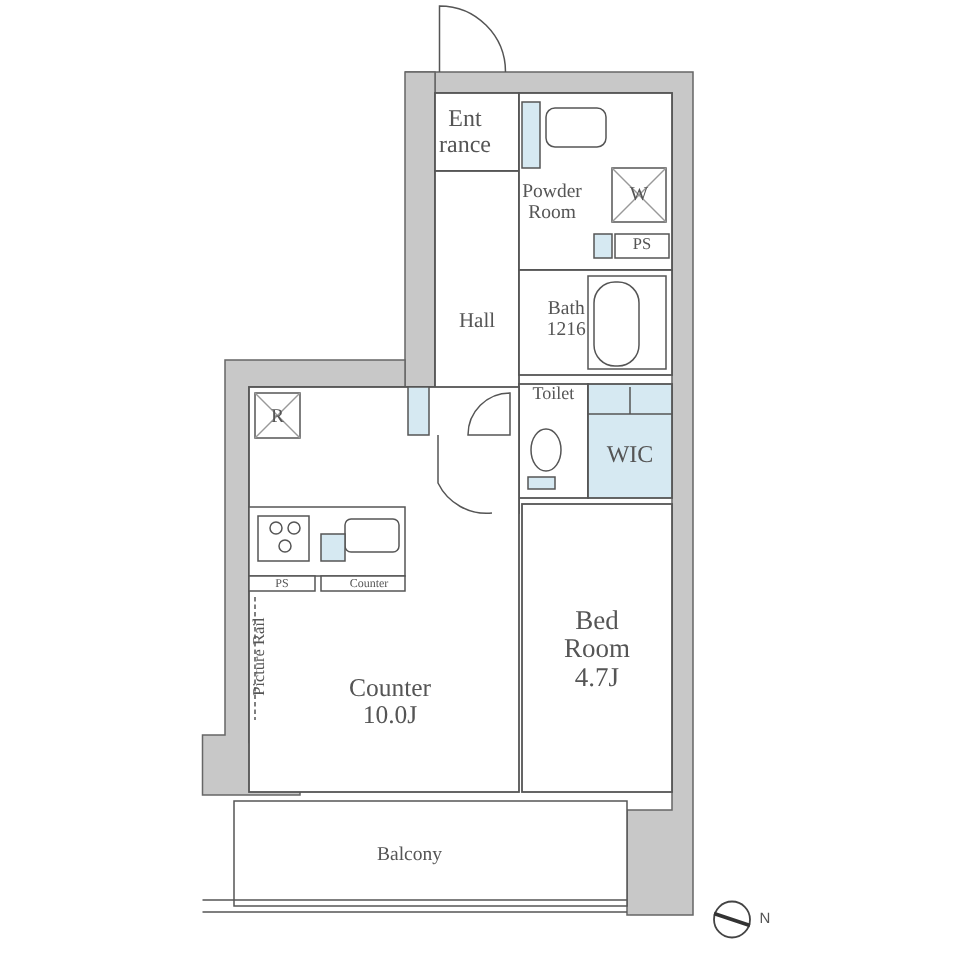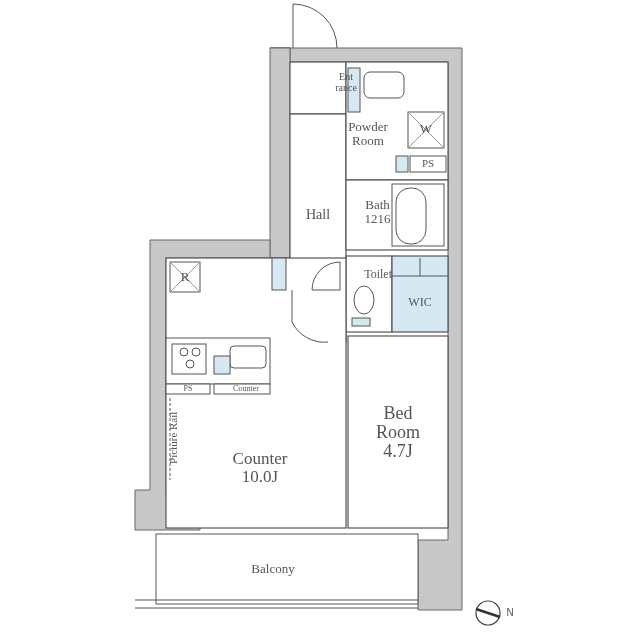--- a/index.html
+++ b/index.html
@@ -79,28 +79,28 @@
     <line x1="135" y1="600" x2="418" y2="600" stroke="#555"></line>
     <line x1="135" y1="608" x2="418" y2="608" stroke="#555"></line>
   </g>
 
   <g>
     <circle cx="488" cy="613" r="12" fill="#fff" stroke="#444" stroke-width="1.2"></circle>
     <line x1="476" y1="609" x2="500" y2="617" stroke="#333" stroke-width="2.5"></line>
   </g>
 </svg>
 
-<div class="lbl" style="left:292px;top:72px;width:36px;font-size:10px;padding-left:36px;"><span>Ent</span><br><span>rance</span></div>
+<div class="lbl" style="left:292px;top:72px;width:36px;font-size:16px;"><span>Ent</span><br><span>rance</span></div>
 <div class="lbl" style="left:348px;top:120px;width:40px;font-size:13px;"><span>Powder</span><br><span>Room</span></div>
 <div class="lbl" style="left:414px;top:122px;width:24px;font-size:13px;">W</div>
 <div class="lbl" style="left:412px;top:158px;width:32px;font-size:11px;">PS</div>
 <div class="lbl" style="left:346px;top:198px;width:63px;font-size:13px;"><span>Bath</span><br><span>1216</span></div>
 <div class="lbl" style="left:290px;top:196px;width:56px;font-size:14px;margin-top:12px;">Hall</div>
-<div class="lbl" style="left:346px;top:268px;width:46px;font-size:12px;text-align:right;">Toilet</div>
-<div class="lbl" style="left:392px;top:296px;width:56px;font-size:12px;">WIC</div>
+<div class="lbl" style="left:346px;top:256px;width:46px;font-size:12px;">Toilet</div>
+<div class="lbl" style="left:392px;top:296px;width:56px;font-size:16px;">WIC</div>
 <div class="lbl" style="left:172px;top:270px;width:26px;font-size:13px;">R</div>
 <div class="lbl" style="left:166px;top:385px;width:44px;font-size:8px;">PS</div>
 <div class="lbl" style="left:214px;top:385px;width:64px;font-size:8px;">Counter</div>
 <div class="lbl" style="left:134px;top:432px;width:80px;font-size:11px;transform:rotate(-90deg);">Picture Rail</div>
 <div class="lbl" style="left:180px;top:432px;width:160px;font-size:17px;"><br><span>Counter</span><br><span>10.0J</span></div>
 <div class="lbl" style="left:350px;top:404px;width:96px;font-size:18px;"><span>Bed</span><br><span>Room</span><br><span>4.7J</span></div>
 <div class="lbl" style="left:156px;top:562px;width:234px;font-size:13px;">Balcony</div>
 <div class="lbl" style="left:504px;top:608px;width:12px;font-size:10px;font-family:'Liberation Sans',sans-serif;">N</div>
 
 </body></html>

